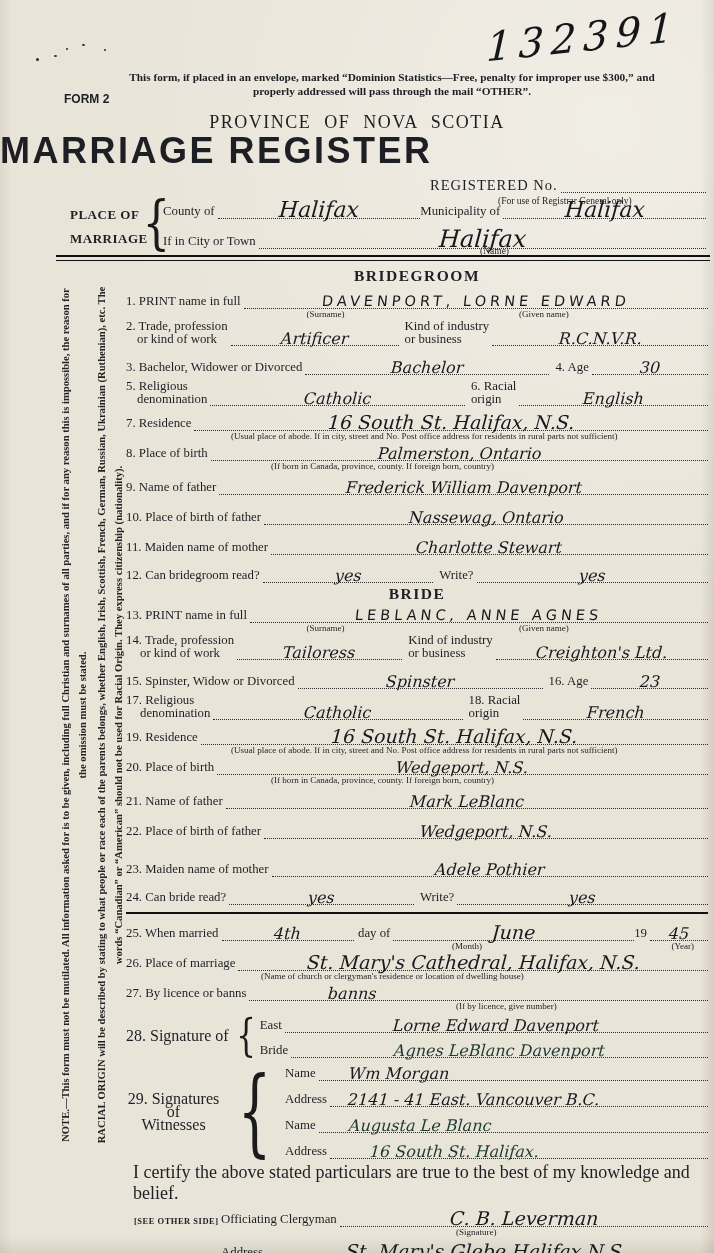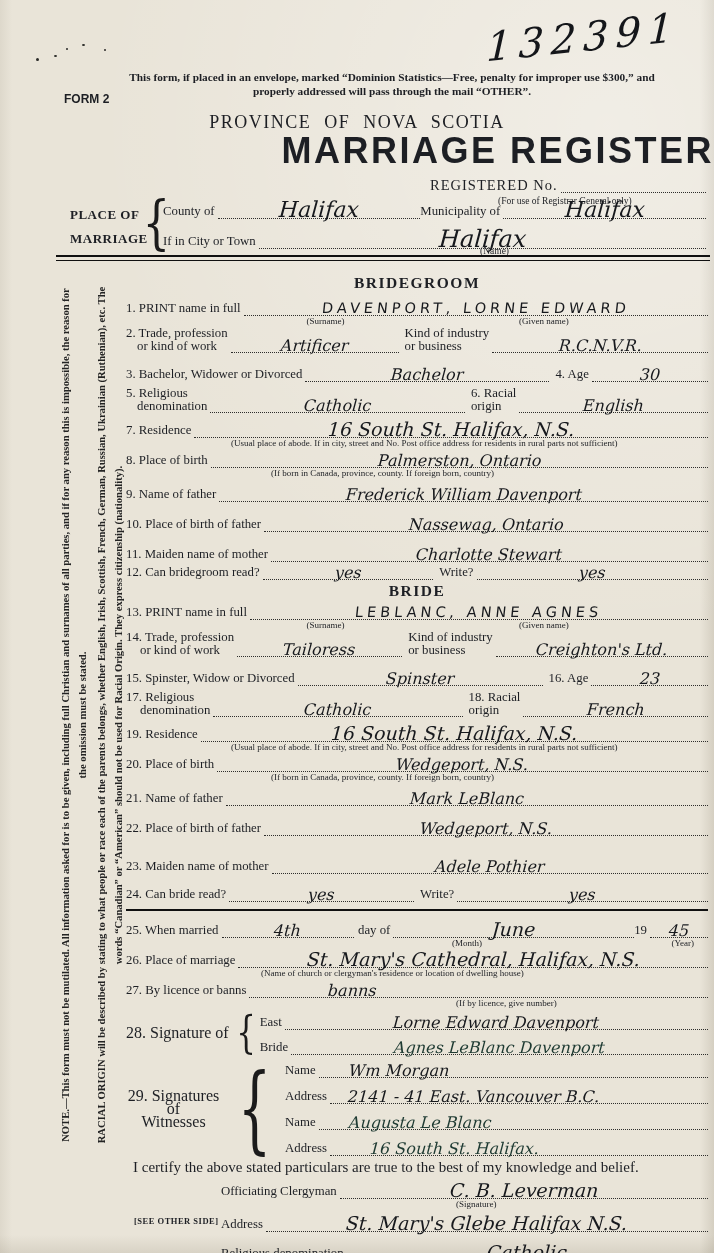--- a/index.html
+++ b/index.html
@@ -37,21 +37,21 @@
   .thick{border-top:2.6px solid #101010;height:0;}
   .dbl{border-top:2.4px solid #101010;border-bottom:1.2px solid #101010;height:3px;}
   .brace{font-family:"DejaVu Serif", serif;font-weight:400;color:#1b1b1b;line-height:1;}
   .bgroup{display:flex;align-items:center;}
   .bcol{flex:1;}
   
   .sidebar{position:absolute;left:58px;top:1148px;width:866px;transform:rotate(-90deg);
     transform-origin:0 0;font-size:10.6px;font-weight:bold;line-height:16.5px;text-align:center;
     color:#232323;}
   .sidebar p{margin:0 0 3px 0;}
-  .certify{font-size:15px;}
+  .certify{font-size:18px;}
   .seeother{font-size:8.5px;font-weight:bold;letter-spacing:.5px;}
 </style>
 </head>
 <body>
 
 <div class="page">
 
   <div class="speck" style="left:36px;top:58px;width:3px;height:3px;"></div>
   <div class="speck" style="left:54px;top:55px;width:3px;height:2px;"></div>
   <div class="speck" style="left:66px;top:48px;width:2px;height:2px;"></div>
@@ -64,21 +64,21 @@
   </div>
 
   <div class="abs serial" style="left:486px;top:14px;">132391</div>
   <div class="abs" style="left:90px;right:20px;top:70px;text-align:center;font-size:11.3px;font-weight:bold;line-height:14px;">
     <div>This form, if placed in an envelope, marked “Dominion Statistics—Free, penalty for improper use $300,” and</div>
     <div>properly addressed will pass through the mail “OTHER”.</div>
   </div>
   <div class="abs" style="left:64px;top:92px;font-family:'Liberation Sans',sans-serif;font-weight:bold;font-size:12px;">FORM 2</div>
 
   <div class="abs" style="left:0;right:0;top:112px;text-align:center;font-size:18px;letter-spacing:1.5px;word-spacing:7px;">PROVINCE OF NOVA SCOTIA</div>
-  <div class="abs" style="left:0;right:0;top:130px;text-align:right;font-family:'Liberation Sans',sans-serif;font-weight:bold;font-size:36px;letter-spacing:2.5px;">MARRIAGE REGISTER</div>
+  <div class="abs" style="left:0;right:0;top:130px;text-align:left;font-family:'Liberation Sans',sans-serif;font-weight:bold;font-size:36px;letter-spacing:2.5px;">MARRIAGE REGISTER</div>
 
   <div class="abs row" style="left:430px;right:8px;top:177px;font-size:14.5px;">
     <span class="lbl" style="letter-spacing:1px;">REGISTERED No.</span>
     <span class="fill"></span>
   </div>
   <div class="abs" style="left:498px;top:196px;font-size:9.5px;">(For use of Registrar General only)</div>
 
   <div class="abs" style="left:70px;top:203px;font-weight:bold;font-size:13px;letter-spacing:.5px;line-height:24px;">
     <div>PLACE OF</div>
     <div>MARRIAGE</div>
@@ -92,21 +92,21 @@
   </div>
   <div class="abs row" style="left:163px;right:8px;top:229px;">
     <span class="lbl">If in City or Town</span>
     <span class="fill"><span class="hw hw-lg" style="font-size:24px;">Halifax</span></span>
   </div>
   <div class="abs" style="left:480px;top:246px;font-size:9.5px;">(Name)</div>
   <div class="abs dbl" style="left:56px;right:4px;top:255px;"></div>
 
   <div class="formcol">
 
-    <div class="hdr" style="margin-top:12px;">BRIDEGROOM</div>
+    <div class="hdr" style="margin-top:5px;">BRIDEGROOM</div>
 
     <div class="row" style="margin-top:7px;">
       <span class="lbl"><span class="b">​</span><span>1. PRINT name in full</span></span>
       <span class="fill"><span class="hw hw-caps">DAVENPORT, LORNE EDWARD</span></span>
     </div>
     <div class="sub">
       <span style="margin-left:31%;">(Surname)</span>
       <span style="margin-left:30%;">(Given name)</span>
     </div>
 
@@ -167,21 +167,21 @@
     <div class="row" style="margin-top:12px;">
       <span class="lbl">10. Place of birth of father</span>
       <span class="fill"><span class="hw">Nassewag, Ontario</span></span>
     </div>
 
     <div class="row" style="margin-top:12px;">
       <span class="lbl">11. Maiden name of mother</span>
       <span class="fill"><span class="hw">Charlotte Stewart</span></span>
     </div>
 
-    <div class="row" style="">
+    <div class="row" style="margin-top:10px;">
       <span class="lbl">12. Can bridegroom read?</span>
       <span class="fill" style="flex:1.4;"><span class="hw">yes</span></span>
       <span class="lbl" style="padding-left:6px;">Write?</span>
       <span class="fill" style="flex:1.9;"><span class="hw">yes</span></span>
     </div>
 
     <div class="hdr" style="margin-top:2px;">BRIDE</div>
 
     <div class="row" style="margin-top:3px;">
       <span class="lbl">13. PRINT name in full</span>

